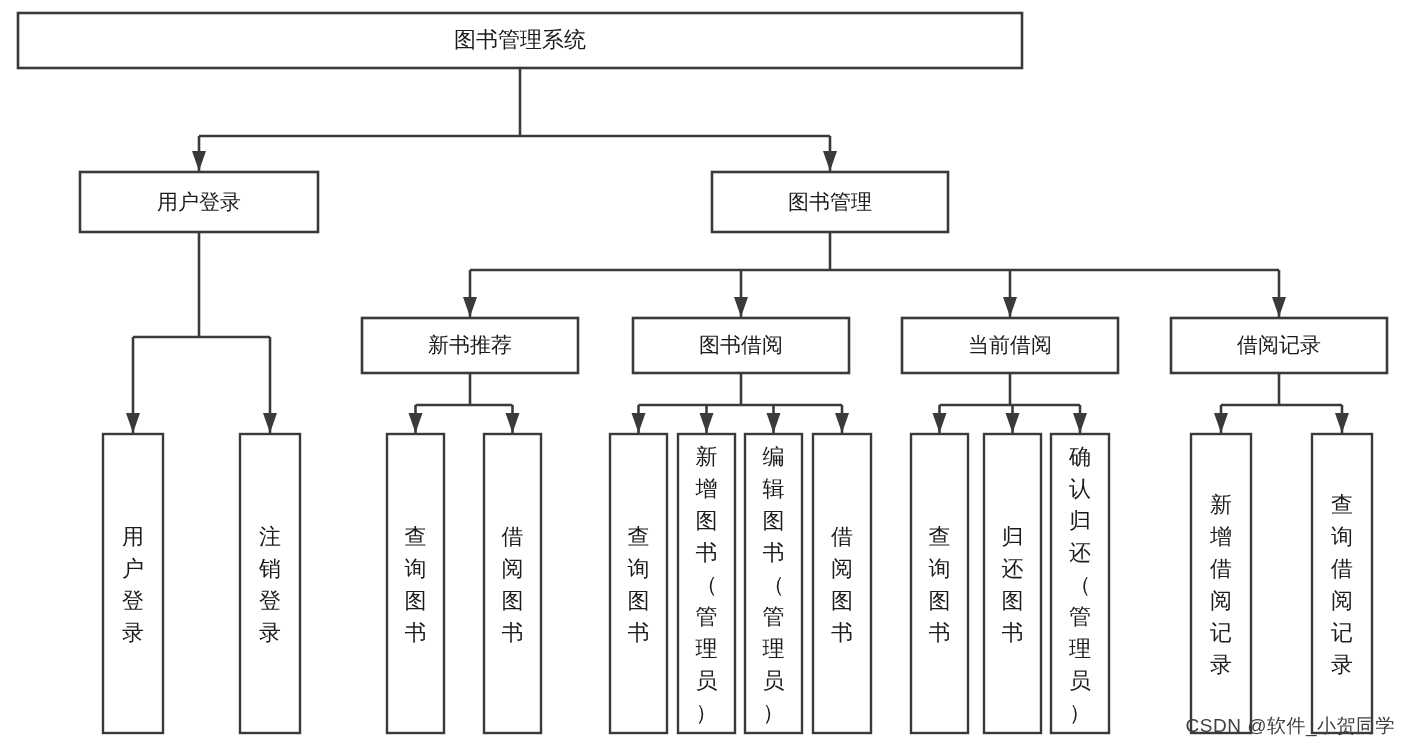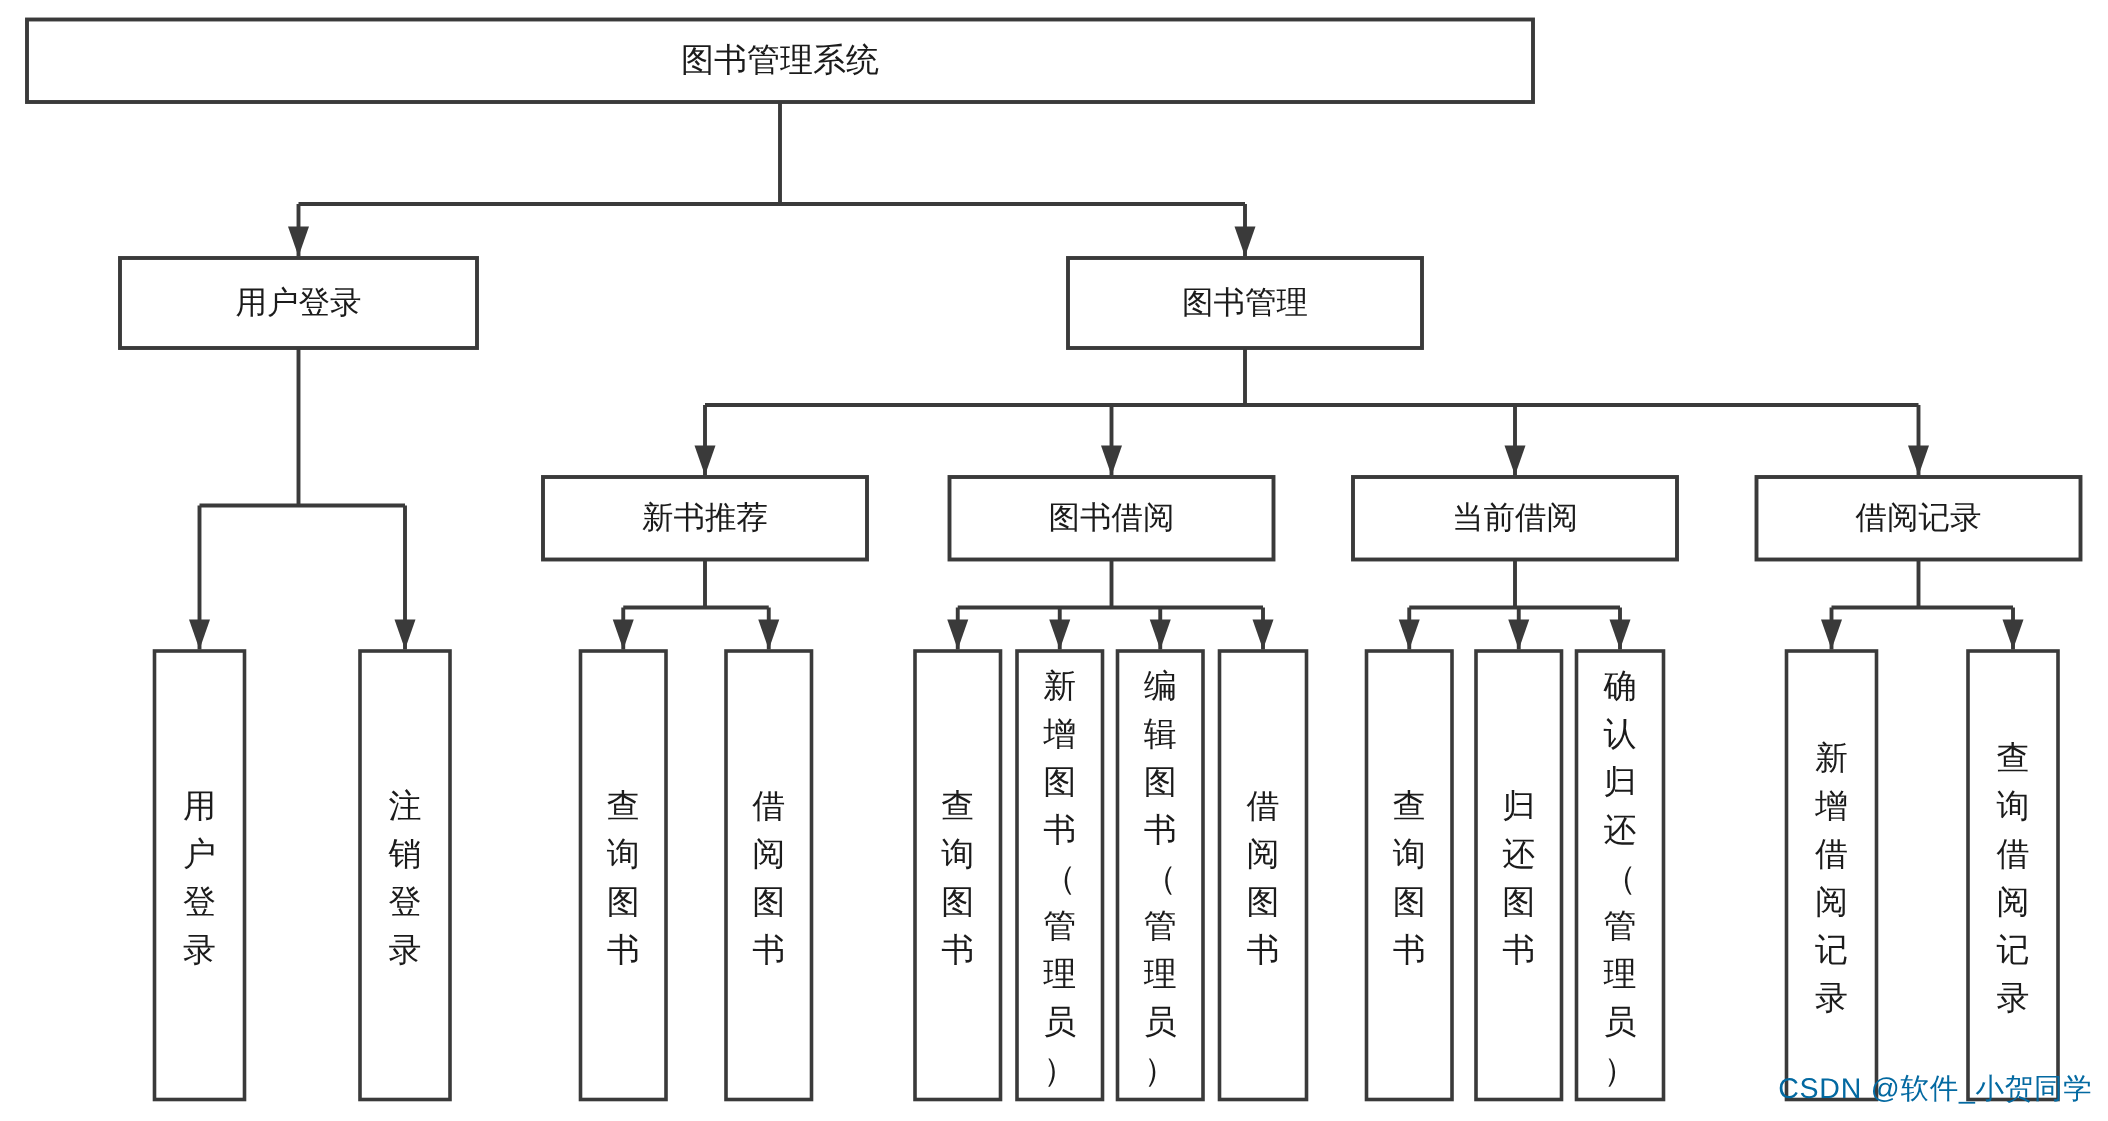--- a/index.html
+++ b/index.html
@@ -59,21 +59,21 @@
     fill: #1b1b1b;
     font-size: 22px;
     text-anchor: middle;
   }
   .watermark {
     position: absolute;
     right: 10px;
     bottom: 8px;
     font-family: "Liberation Sans", "DejaVu Sans", sans-serif;
     font-size: 19px;
-    color: #0369a1;
+    color: #404040;
     letter-spacing: 0.5px;
     white-space: nowrap;
     pointer-events: none;
     text-align: right;
   }
 </style>
 </head>
 <body>
 
 <div id="diagram-root">

